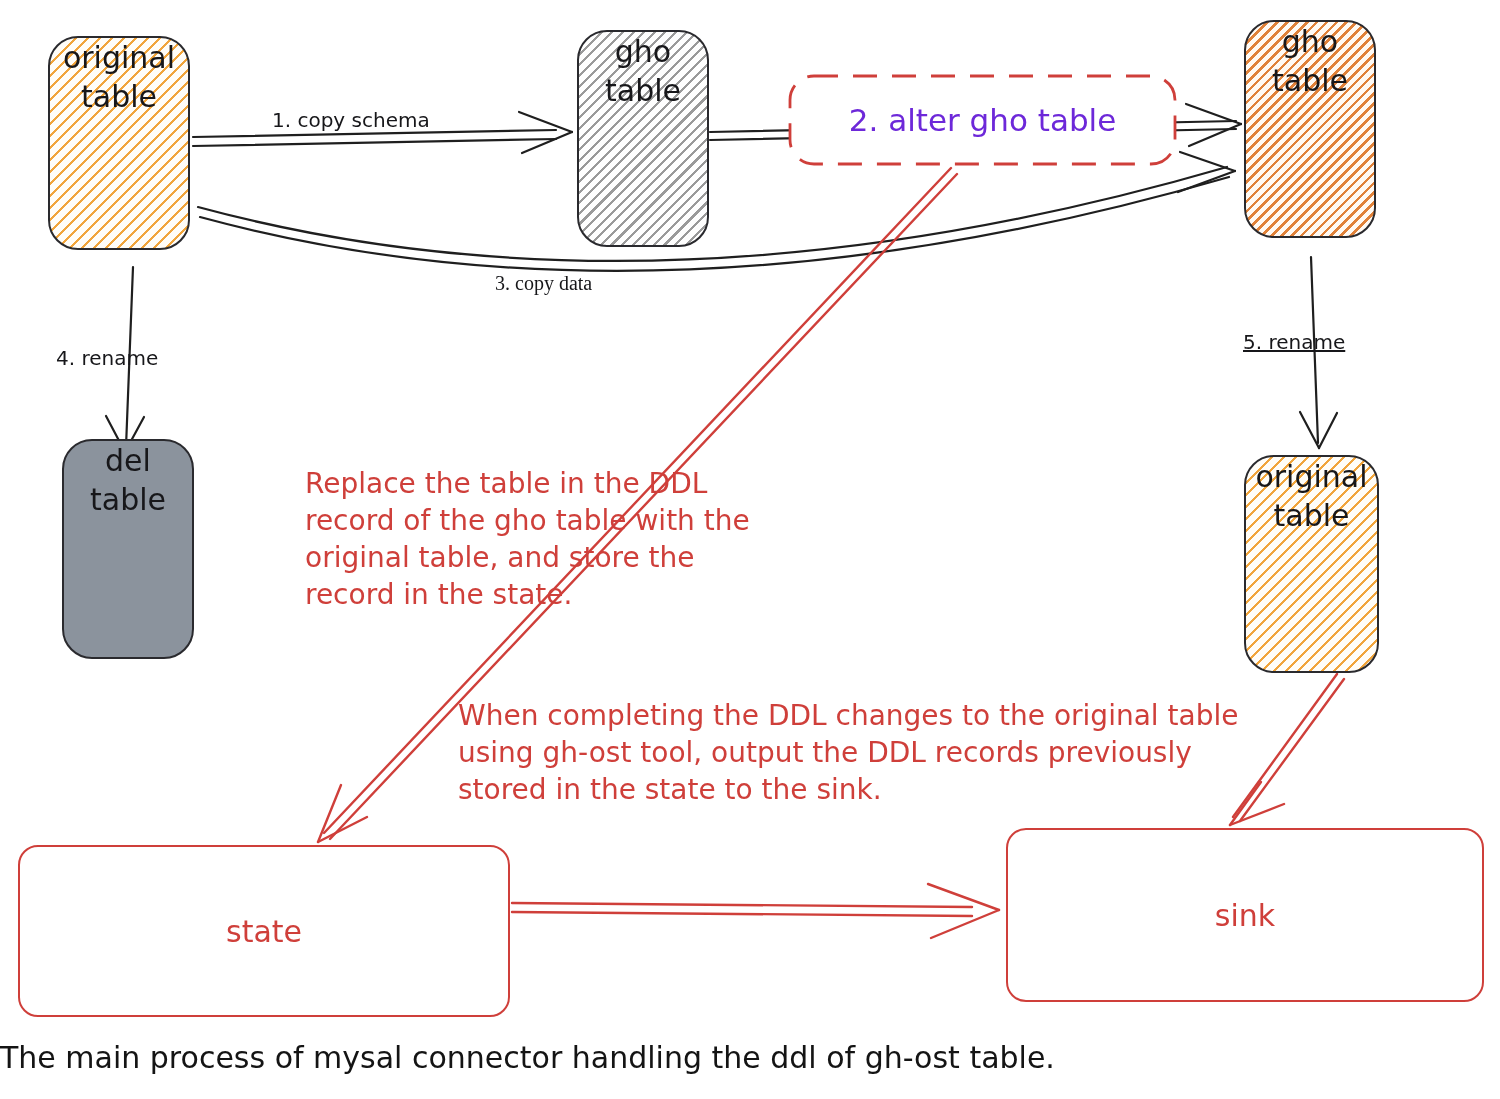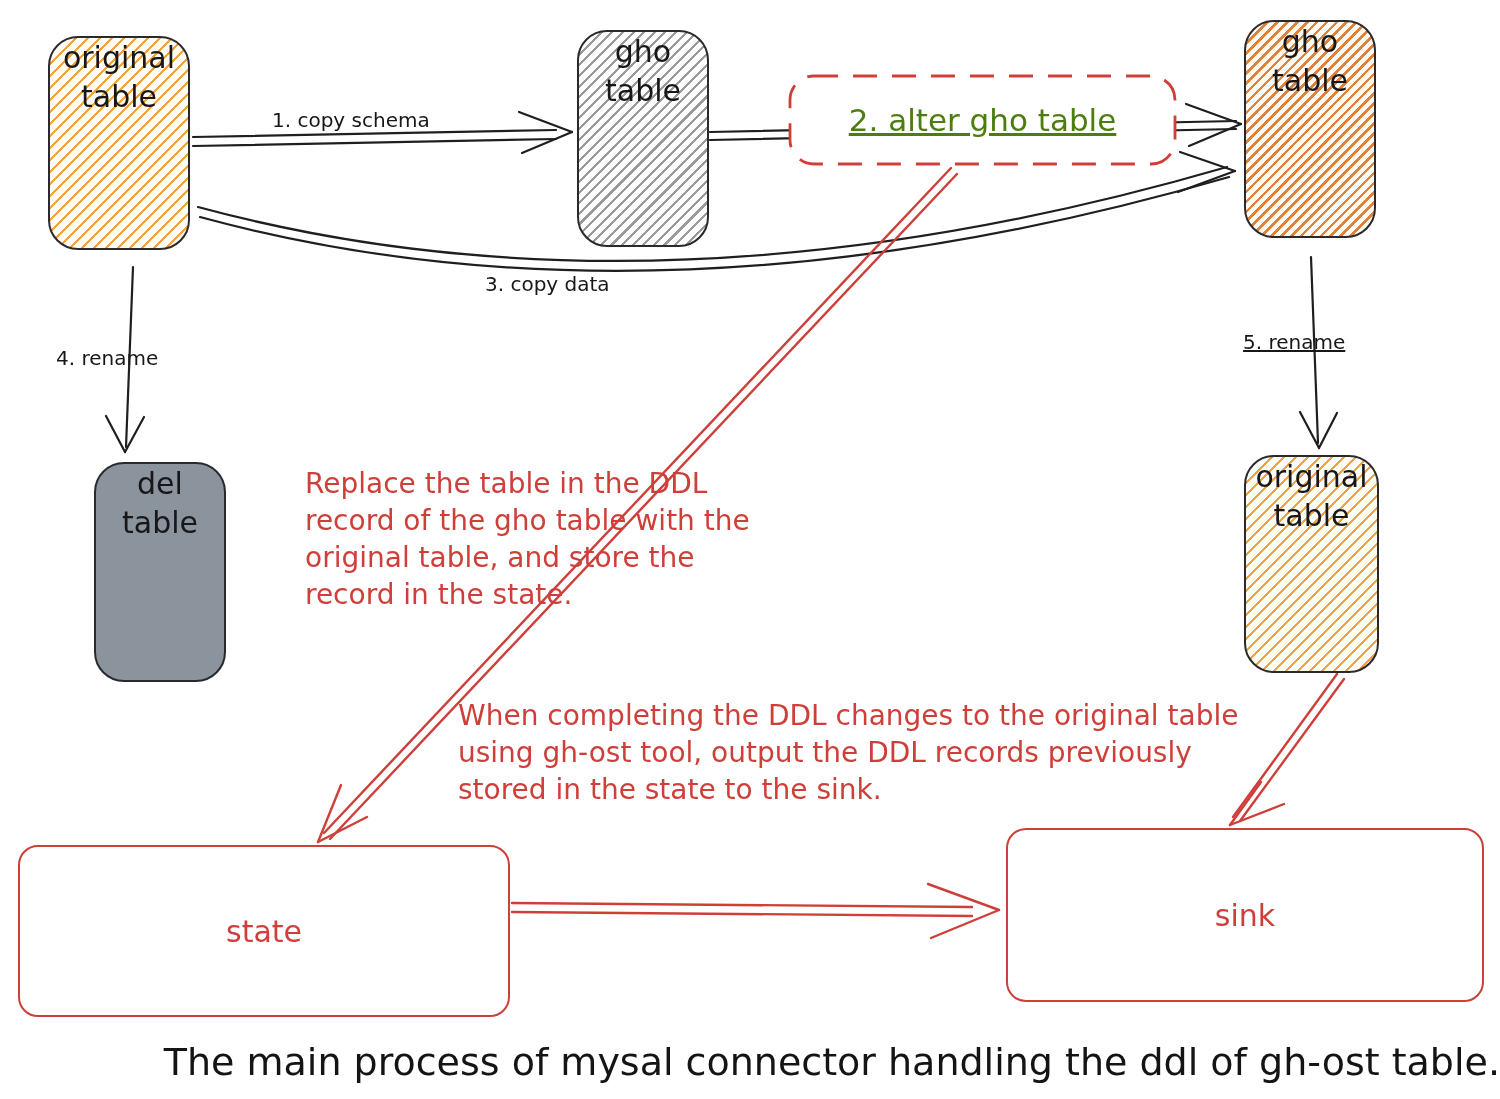--- a/index.html
+++ b/index.html
@@ -33,33 +33,33 @@
   .solid-gray{background:#8b939d;}
   .redbox{
     position:absolute;z-index:2;
     border:2.6px solid #cf3f3a;border-radius:20px;background:#ffffff;
     display:flex;align-items:center;justify-content:center;
     font-size:30px;color:#cf3f3a;
   }
   .alter-label{
     position:absolute;z-index:3;
     display:flex;align-items:center;justify-content:center;
-    font-size:31px;color:#4d7c0f;text-decoration:underline;
+    font-size:31px;color:#6d28d9;
   }
   .edge-label{
     position:absolute;z-index:3;font-size:20px;color:#17171a;white-space:nowrap;
   }
   .ann{
     position:absolute;z-index:3;color:#cf3f3a;
     font-size:28px;line-height:1.32;white-space:pre-line;
   }
   .ann-center{}
   .caption{
     position:absolute;z-index:3;left:0;width:100%;top:1040px;
-    text-align:right;font-size:38px;color:#141414;
+    text-align:left;font-size:30px;color:#141414;
   }
 </style>
 </head>
 <body>
 
 <svg id="arrows" width="1500" height="1099" viewBox="0 0 1500 1099">
   <g stroke="#1f1f1f" stroke-width="2.2" fill="none" stroke-linecap="round">
     <g>
       <path d="M193 137 L556 130"></path>
       <path d="M193 146 L556 139"></path>
@@ -122,21 +122,21 @@
 <div class="node hatch-gray" style="left:577px;top:30px;width:128px;height:213px;">
   <span>gho
 table</span>
 </div>
 
 <div class="node hatch-orange-dark" style="left:1244px;top:20px;width:128px;height:214px;">
   <span>gho
 table</span>
 </div>
 
-<div class="node solid-gray" style="left:62px;top:462px;width:128px;height:216px;margin-left:32px;">
+<div class="node solid-gray" style="left:62px;top:439px;width:128px;height:216px;">
   <span>del
 table</span>
 </div>
 
 <div class="node hatch-orange" style="left:1244px;top:455px;width:131px;height:214px;">
   <span>original
 table</span>
 </div>
 
 <div class="alter-label" style="left:790px;top:76px;width:385px;height:88px;">
@@ -146,21 +146,21 @@
 <div class="redbox" style="left:18px;top:845px;width:488px;height:168px;">
   <span>state</span>
 </div>
 
 <div class="redbox" style="left:1006px;top:828px;width:474px;height:170px;">
   <span>sink</span>
 </div>
 
 <div class="edge-label" style="left:272px;top:108px;">1. copy schema</div>
 
-<div class="edge-label" style="left:485px;top:272px;">3. copy data</div>
+<div class="edge-label" style="left:495px;top:272px;font-family:Liberation Serif, serif;">3. copy data</div>
 
 <div class="edge-label" style="left:56px;top:346px;">4. rename</div>
 
 <div class="edge-label" style="left:1243px;top:330px;text-decoration:underline;">5. rename</div>
 
 <div class="ann ann-center" style="left:305px;top:466px;width:500px;">Replace the table in the DDL
 record of the gho table with the
 original table, and store the
 record in the state.</div>
 

